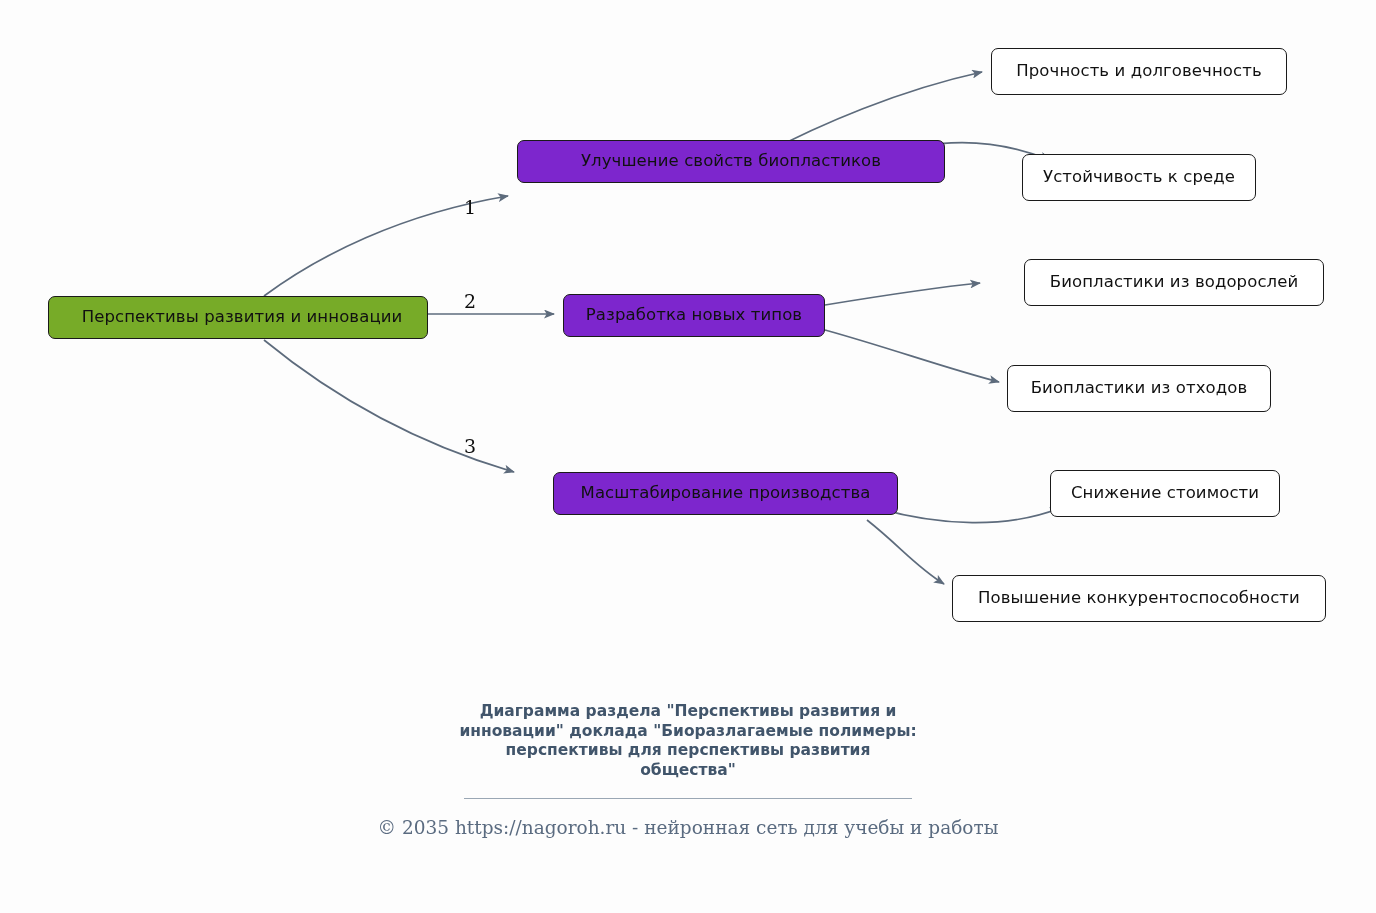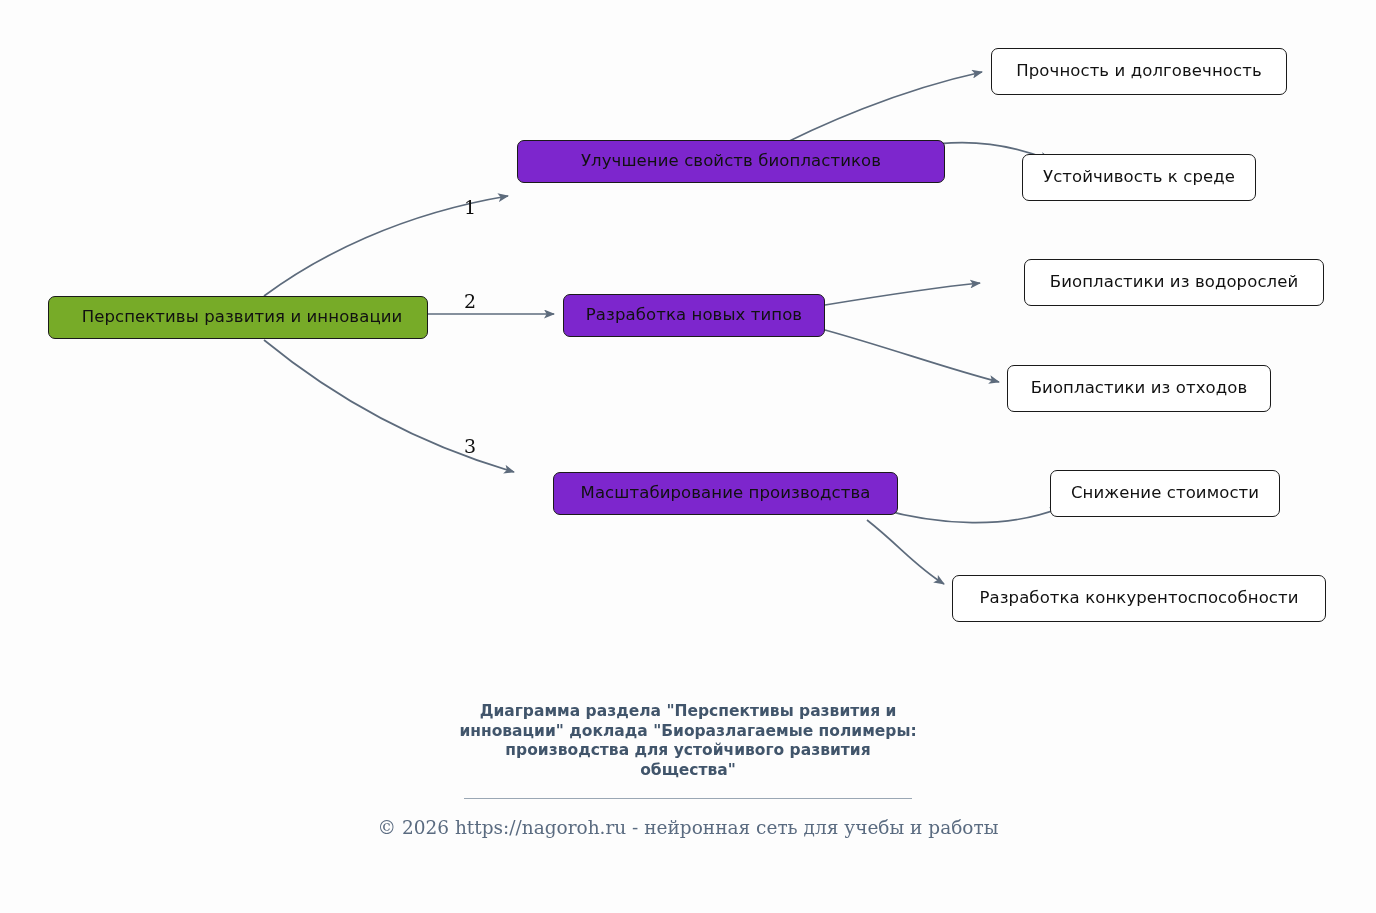--- a/index.html
+++ b/index.html
@@ -146,32 +146,32 @@
     <span>Биопластики из водорослей</span>
   </div>
   <div class="node node-leaf" style="left:1007px; top:365px; width:264px; height:47px;">
     <span>Биопластики из отходов</span>
   </div>
 
   <div class="node node-leaf" style="left:1024px; top:470px; width:230px; height:47px;margin-left:26px;">
     <span>Снижение стоимости</span>
   </div>
   <div class="node node-leaf" style="left:952px; top:575px; width:374px; height:47px;">
-    <span>Разработка конкурентоспособности</span>
+    <span>Повышение конкурентоспособности</span>
   </div>
 
   <div class="edge-label" style="left:464px; top:198px;">1</div>
   <div class="edge-label" style="left:464px; top:292px;">2</div>
   <div class="edge-label" style="left:464px; top:437px;">3</div>
 
   <div id="caption-block">
     <div id="caption-title">
       <div>Диаграмма раздела "Перспективы развития и</div>
       <div>инновации" доклада "Биоразлагаемые полимеры:</div>
-      <div>производства для устойчивого развития</div>
+      <div>перспективы для перспективы развития</div>
       <div>общества"</div>
     </div>
     <div id="caption-rule"></div>
   </div>
 
-  <div id="footer-text">© 2026 https://nagoroh.ru - нейронная сеть для учебы и работы</div>
+  <div id="footer-text">© 2035 https://nagoroh.ru - нейронная сеть для учебы и работы</div>
 
 </div>
 
 </body></html>

